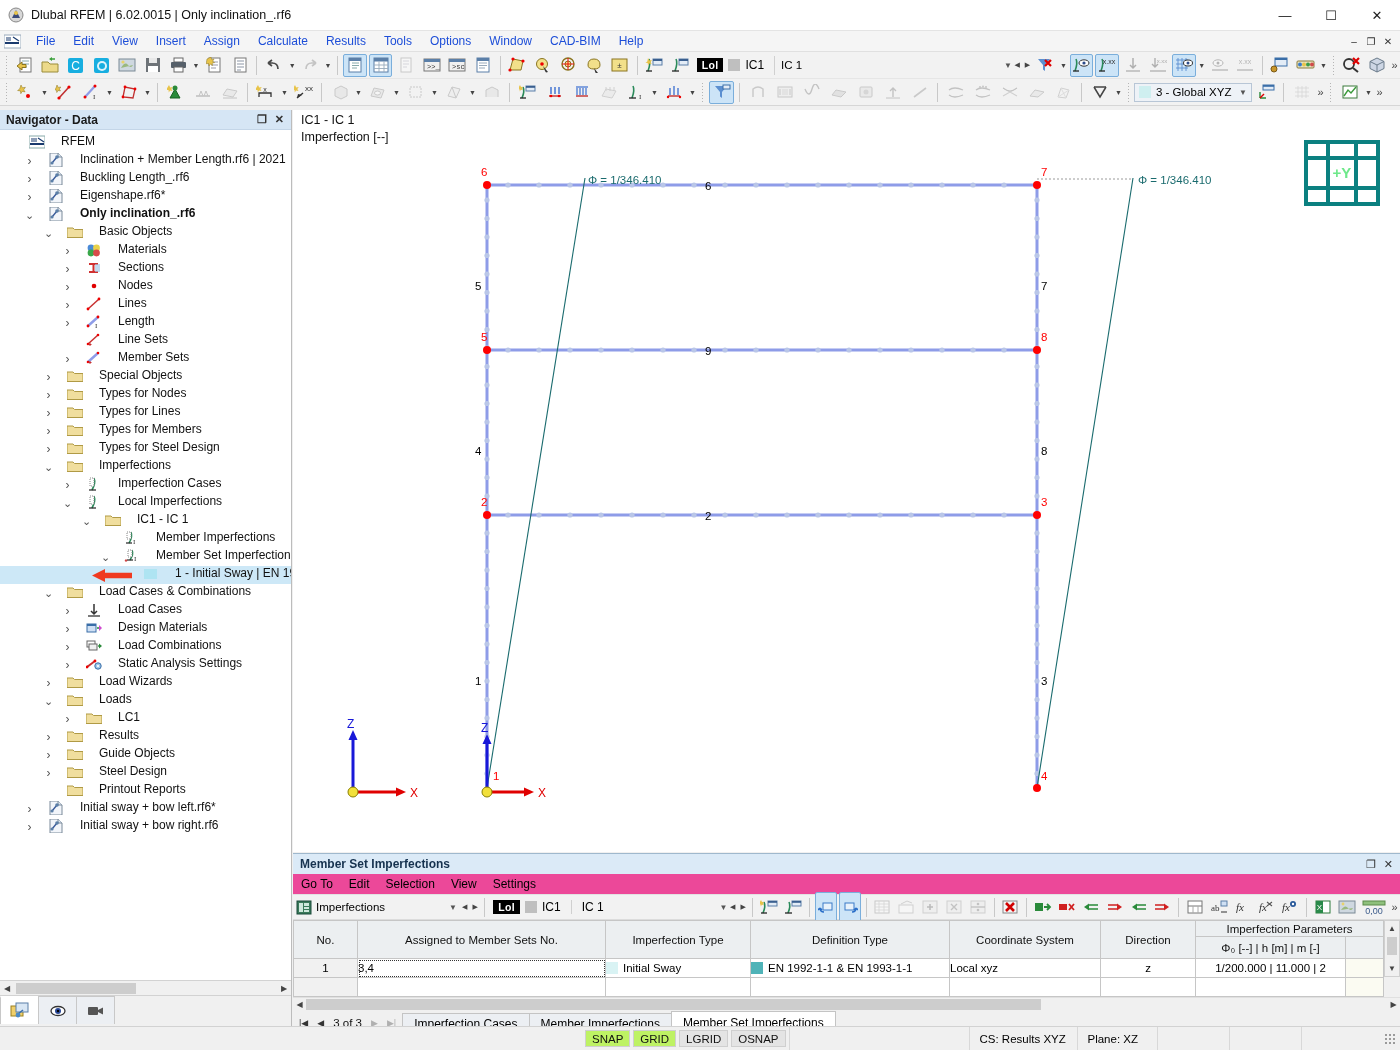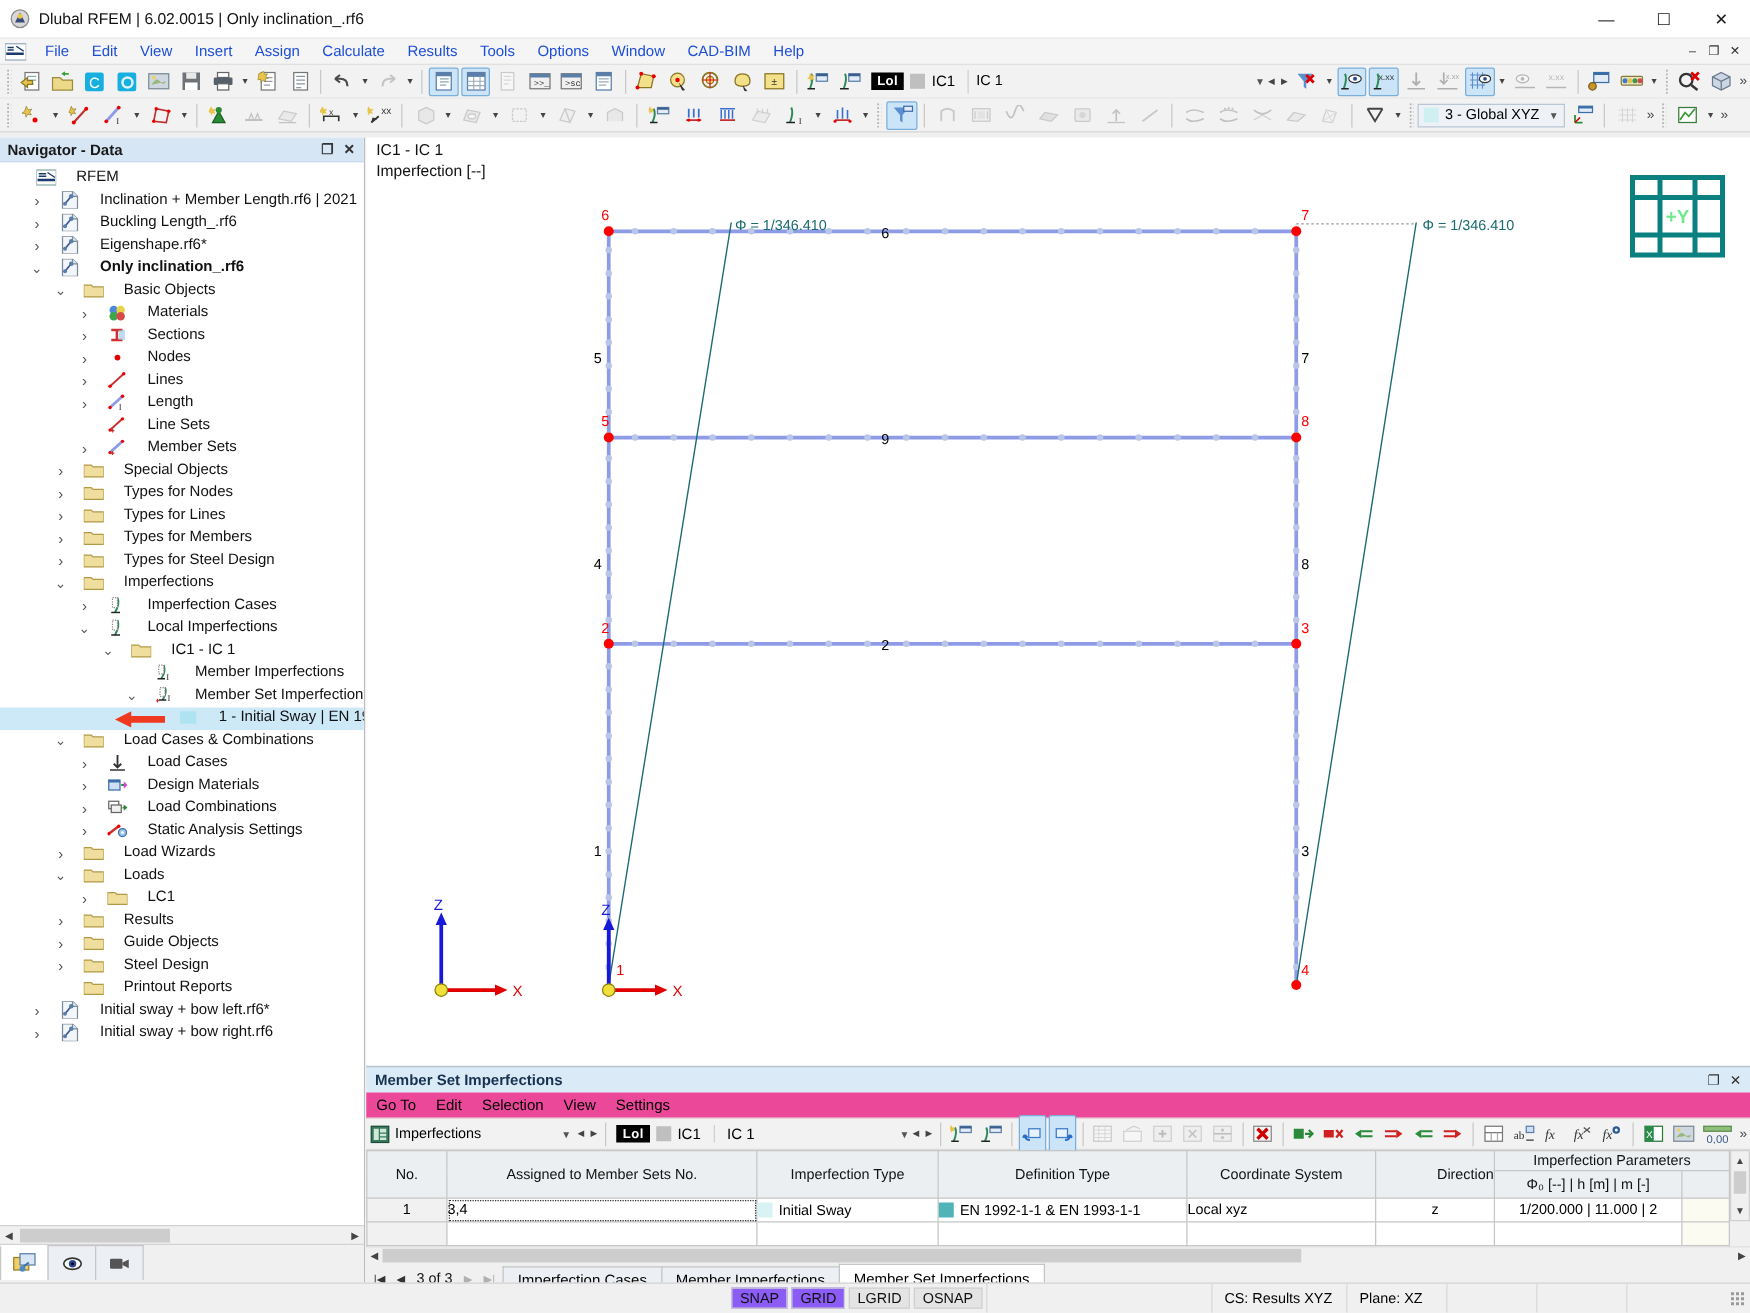--- a/index.html
+++ b/index.html
@@ -139,21 +139,21 @@
   .pager span.ar { font-size:9px; color:#333; }
   .pager span.ar.d { color:#b0b0b0; }
   .gtab { height:21px; padding:0 11px; display:flex; align-items:center; font-size:12px;
           background:#eceff3; border:1px solid #c4c4c4; border-bottom:none; margin-right:-1px; }
   .gtab.act { background:#fff; height:23px; }
 
   
   .status { position:absolute; left:0; bottom:0; width:1400px; height:24px;
             background:#f0f0f0; border-top:1px solid #d2d2d2; display:flex; align-items:center; }
   .sbtn { height:17px; padding:0 6px; display:flex; align-items:center; font-size:11.5px;
-          border:1px solid #cfcfcf; background:#8b5cf6; margin-right:3px; color:#111; }
+          border:1px solid #cfcfcf; background:#bef264; margin-right:3px; color:#111; }
   .sbtn.act { background:#e4e4e4; }
   .sseg { height:24px; display:flex; align-items:center; padding:0 10px;
           border-left:1px solid #d8d8d8; font-size:11.5px; }
   .grip { margin-left:auto; width:12px;height:12px;margin-right:4px;
           background-image: radial-gradient(#9a9a9a 40%, transparent 41%);
           background-size:4px 4px; }
 </style>
 </head>
 <body>
 
@@ -1641,21 +1641,21 @@
             <col style="width:150px">
               <col style="width:38px">
           </colgroup>
           <thead>
             <tr>
               <th class="hdrtop" rowspan="2" style="height:38px;">No.</th>
               <th class="hdrtop" rowspan="2" style="height:38px;">Assigned to Member Sets No.</th>
               <th class="hdrtop" rowspan="2" style="height:38px;">Imperfection Type</th>
               <th class="hdrtop" rowspan="2" style="height:38px;">Definition Type</th>
               <th class="hdrtop" rowspan="2" style="height:38px;">Coordinate System</th>
-              <th class="hdrtop" rowspan="2" style="height:38px;text-align:right;">Direction</th>
+              <th class="hdrtop" rowspan="2" style="height:38px;">Direction</th>
               <th class="hdrtop" colspan="2">Imperfection Parameters</th>
             </tr>
             <tr>
               <th class="hdr">Φ₀ [--] | h [m] | m [-]</th>
               <th class="hdr"></th>
             </tr>
           </thead>
           <tbody id="gridbody">
               <tr>
                 <td class="cell num">1</td>

